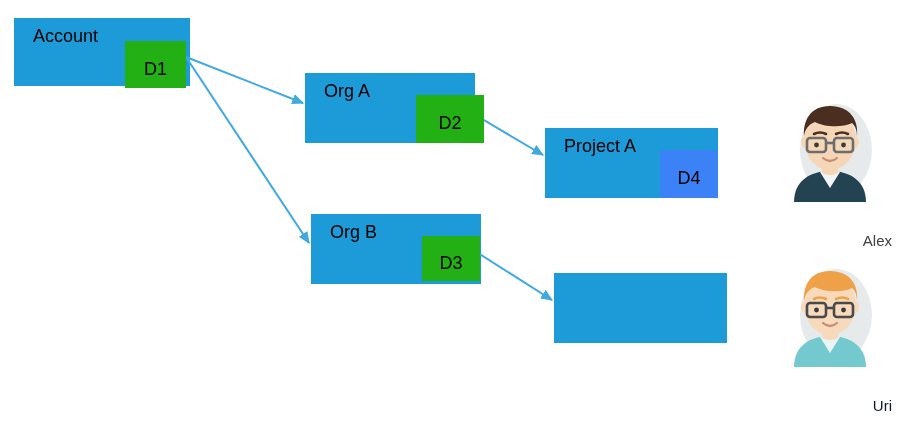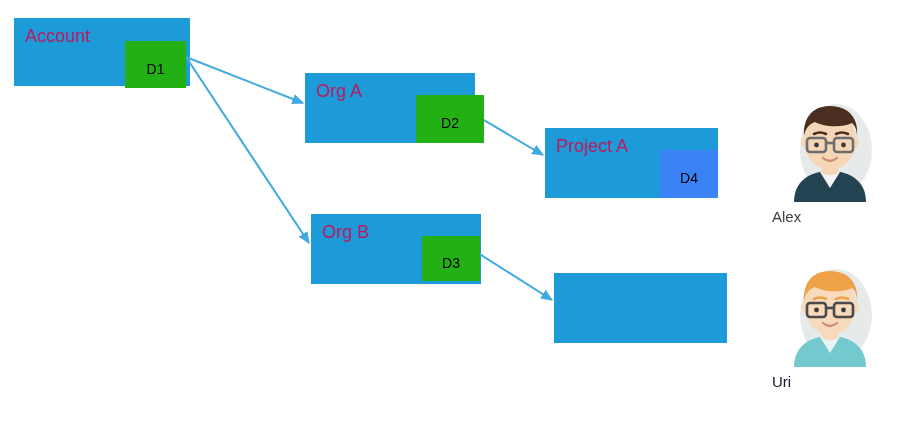--- a/index.html
+++ b/index.html
@@ -27,43 +27,43 @@
   .node-box {
     position: absolute;
     left: 0; top: 0;
     width: 100%;
     height: 100%;
     background: #1d9bd8;
     box-sizing: border-box;
   }
   .node-label {
     position: absolute;
-    left: 11px;
+    left: 19px;
     top: 7px;
     font-size: 18px;
     line-height: 22px;
-    color: #be185d;
+    color: #000000;
     white-space: nowrap;
     z-index: 3;
   }
   .badge {
     position: absolute;
     background: #22b014;
     z-index: 2;
     box-sizing: border-box;
   }
   .badge-label {
     position: absolute;
     left: 0;
     right: 0;
     top: 50%;
     transform: translateY(-50%);
     margin-top: 4px;
     text-align: center;
-    font-size: 14px;
+    font-size: 18px;
     line-height: 20px;
     color: #000000;
     white-space: nowrap;
   }
   svg.arrows {
     position: absolute;
     left: 0; top: 0;
     width: 904px;
     height: 428px;
     overflow: visible;
@@ -75,22 +75,23 @@
     width: 120px;
     text-align: center;
   }
   .person-name {
     position: absolute;
     left: 0;
     right: 0;
     font-size: 15px;
     line-height: 18px;
     color: #404040;
-    text-align: left;
+    text-align: right;
     white-space: nowrap;
+    margin-top: 24px;
   }
   .avatar {
     position: absolute;
     left: 0;
     top: 0;
     width: 120px;
     height: 104px;
   }
 </style>
 </head>

